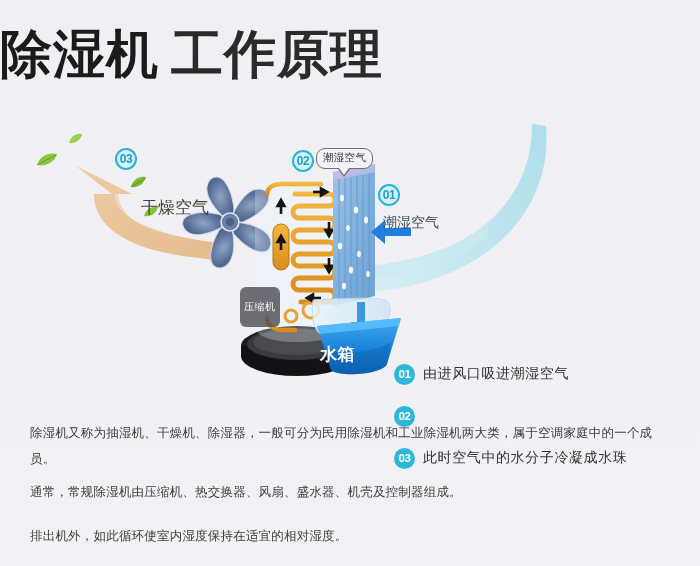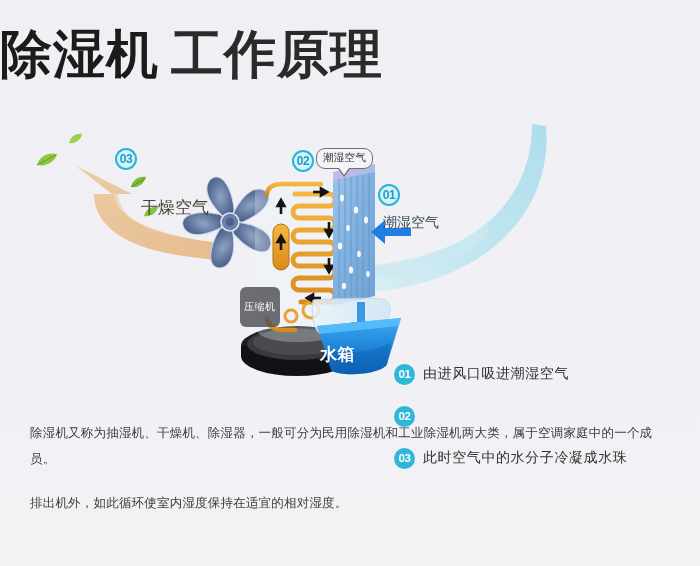--- a/index.html
+++ b/index.html
@@ -431,17 +431,18 @@
       <div class="legend-row">
         <div class="legend-badge">03</div>
         <div class="legend-text">此时空气中的水分子冷凝成水珠</div>
       </div>
     </div>
 
   </div>
 
   <div class="copy">
     <p>除湿机又称为抽湿机、干燥机、除湿器，一般可分为民用除湿机和工业除湿机两大类，属于空调家庭中的一个成员。</p>
+    <p>通常，常规除湿机由压缩机、热交换器、风扇、盛水器、机壳及控制器组成。</p>
     <div class="gap"></div>
     <p>排出机外，如此循环使室内湿度保持在适宜的相对湿度。</p>
   </div>
 
 </div>
 
 </body></html>

